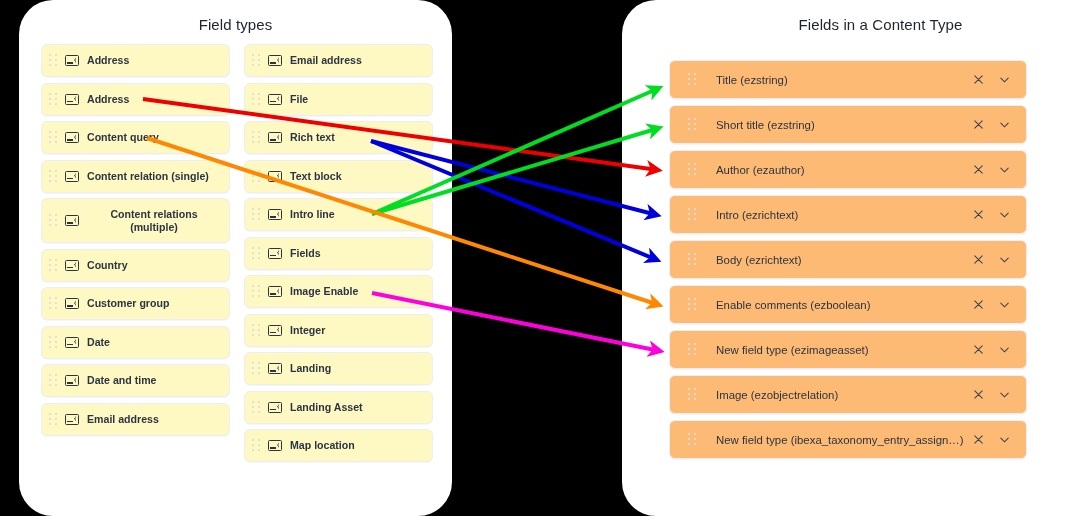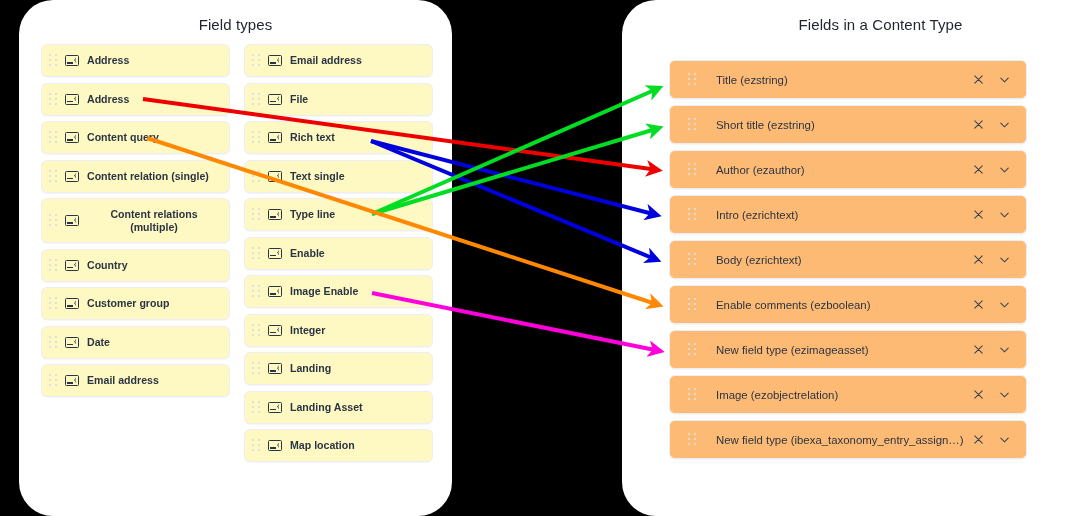--- a/index.html
+++ b/index.html
@@ -259,20 +259,32 @@
           <div class="ft-row">
             <span class="grip">
               <i></i>
               <i></i>
               <i></i>
               <i></i>
               <i></i>
               <i></i>
             </span>
             <span class="ftype-icon"></span>
+            <span class="ft-label">Date and time</span>
+          </div>
+          <div class="ft-row">
+            <span class="grip">
+              <i></i>
+              <i></i>
+              <i></i>
+              <i></i>
+              <i></i>
+              <i></i>
+            </span>
+            <span class="ftype-icon"></span>
             <span class="ft-label">Email address</span>
           </div>
         </div>
       <div class="col" id="ft-col-2">
           <div class="ft-row">
             <span class="grip">
               <i></i>
               <i></i>
               <i></i>
               <i></i>
@@ -309,45 +321,45 @@
           <div class="ft-row">
             <span class="grip">
               <i></i>
               <i></i>
               <i></i>
               <i></i>
               <i></i>
               <i></i>
             </span>
             <span class="ftype-icon"></span>
-            <span class="ft-label">Text single</span>
-          </div>
-          <div class="ft-row">
-            <span class="grip">
-              <i></i>
-              <i></i>
-              <i></i>
-              <i></i>
-              <i></i>
-              <i></i>
-            </span>
-            <span class="ftype-icon"></span>
-            <span class="ft-label">Type line</span>
-          </div>
-          <div class="ft-row">
-            <span class="grip">
-              <i></i>
-              <i></i>
-              <i></i>
-              <i></i>
-              <i></i>
-              <i></i>
-            </span>
-            <span class="ftype-icon"></span>
-            <span class="ft-label">Enable</span>
+            <span class="ft-label">Text block</span>
+          </div>
+          <div class="ft-row">
+            <span class="grip">
+              <i></i>
+              <i></i>
+              <i></i>
+              <i></i>
+              <i></i>
+              <i></i>
+            </span>
+            <span class="ftype-icon"></span>
+            <span class="ft-label">Intro line</span>
+          </div>
+          <div class="ft-row">
+            <span class="grip">
+              <i></i>
+              <i></i>
+              <i></i>
+              <i></i>
+              <i></i>
+              <i></i>
+            </span>
+            <span class="ftype-icon"></span>
+            <span class="ft-label">Fields</span>
           </div>
           <div class="ft-row">
             <span class="grip">
               <i></i>
               <i></i>
               <i></i>
               <i></i>
               <i></i>
               <i></i>
             </span>

